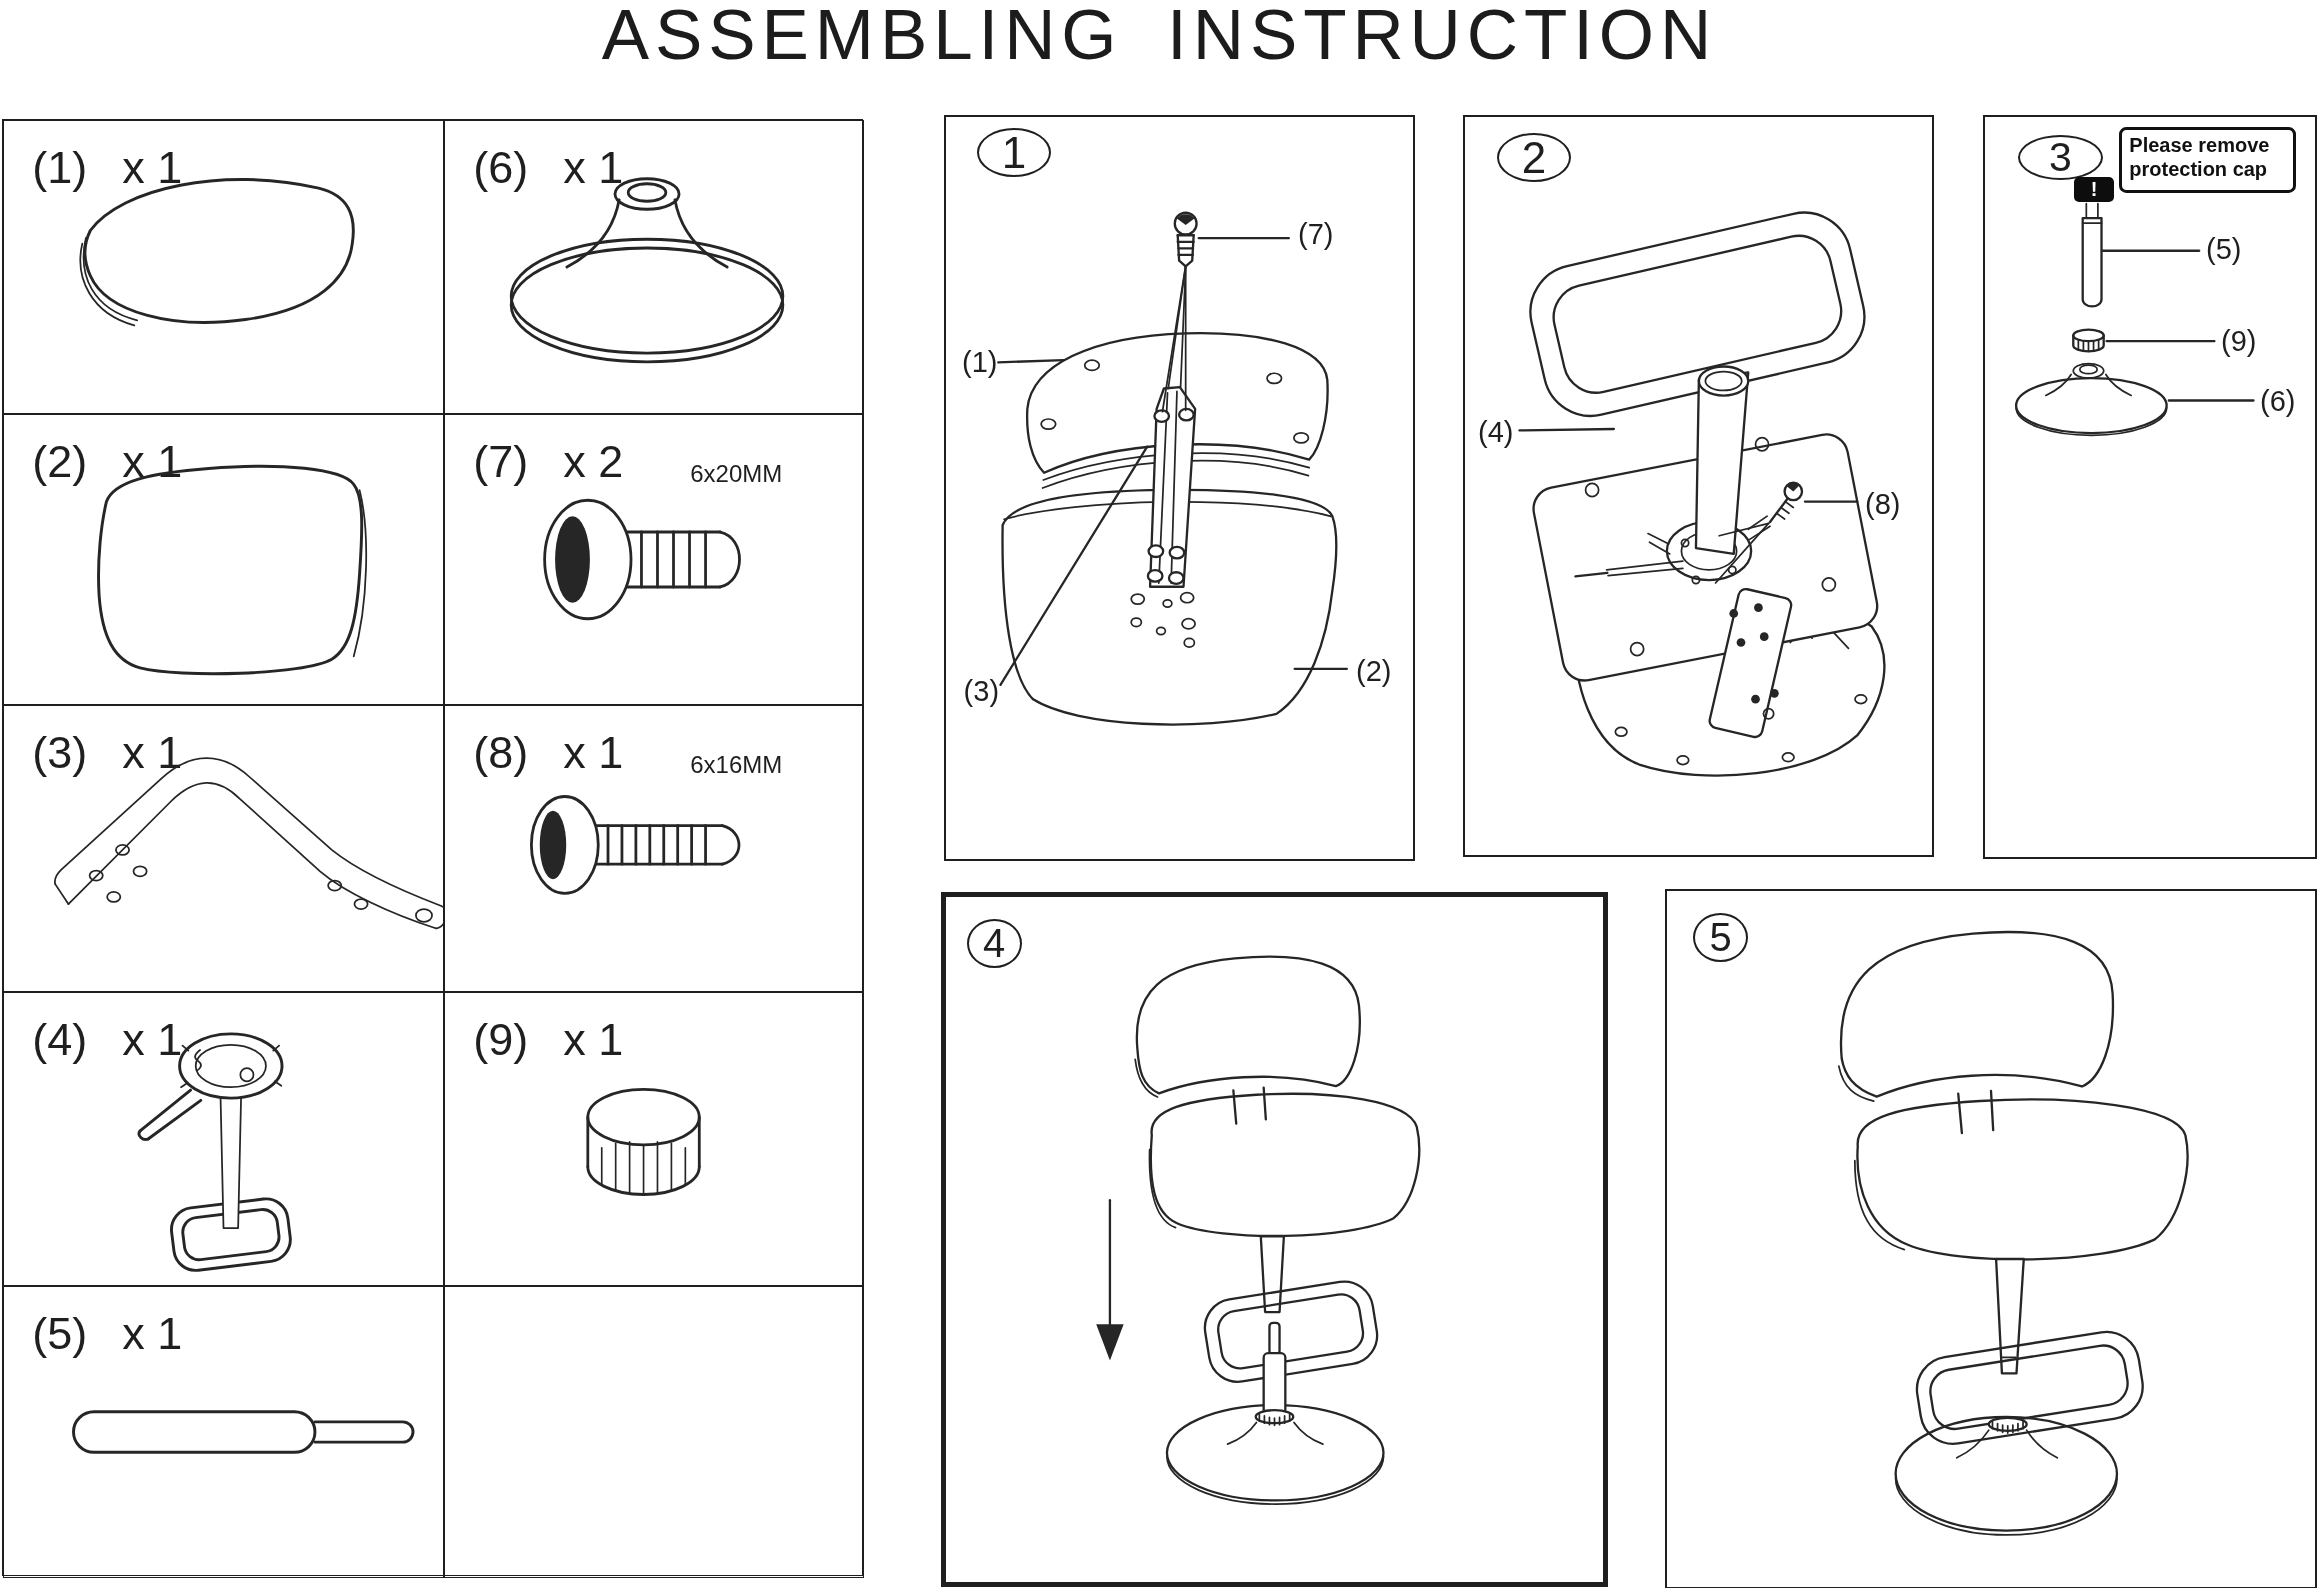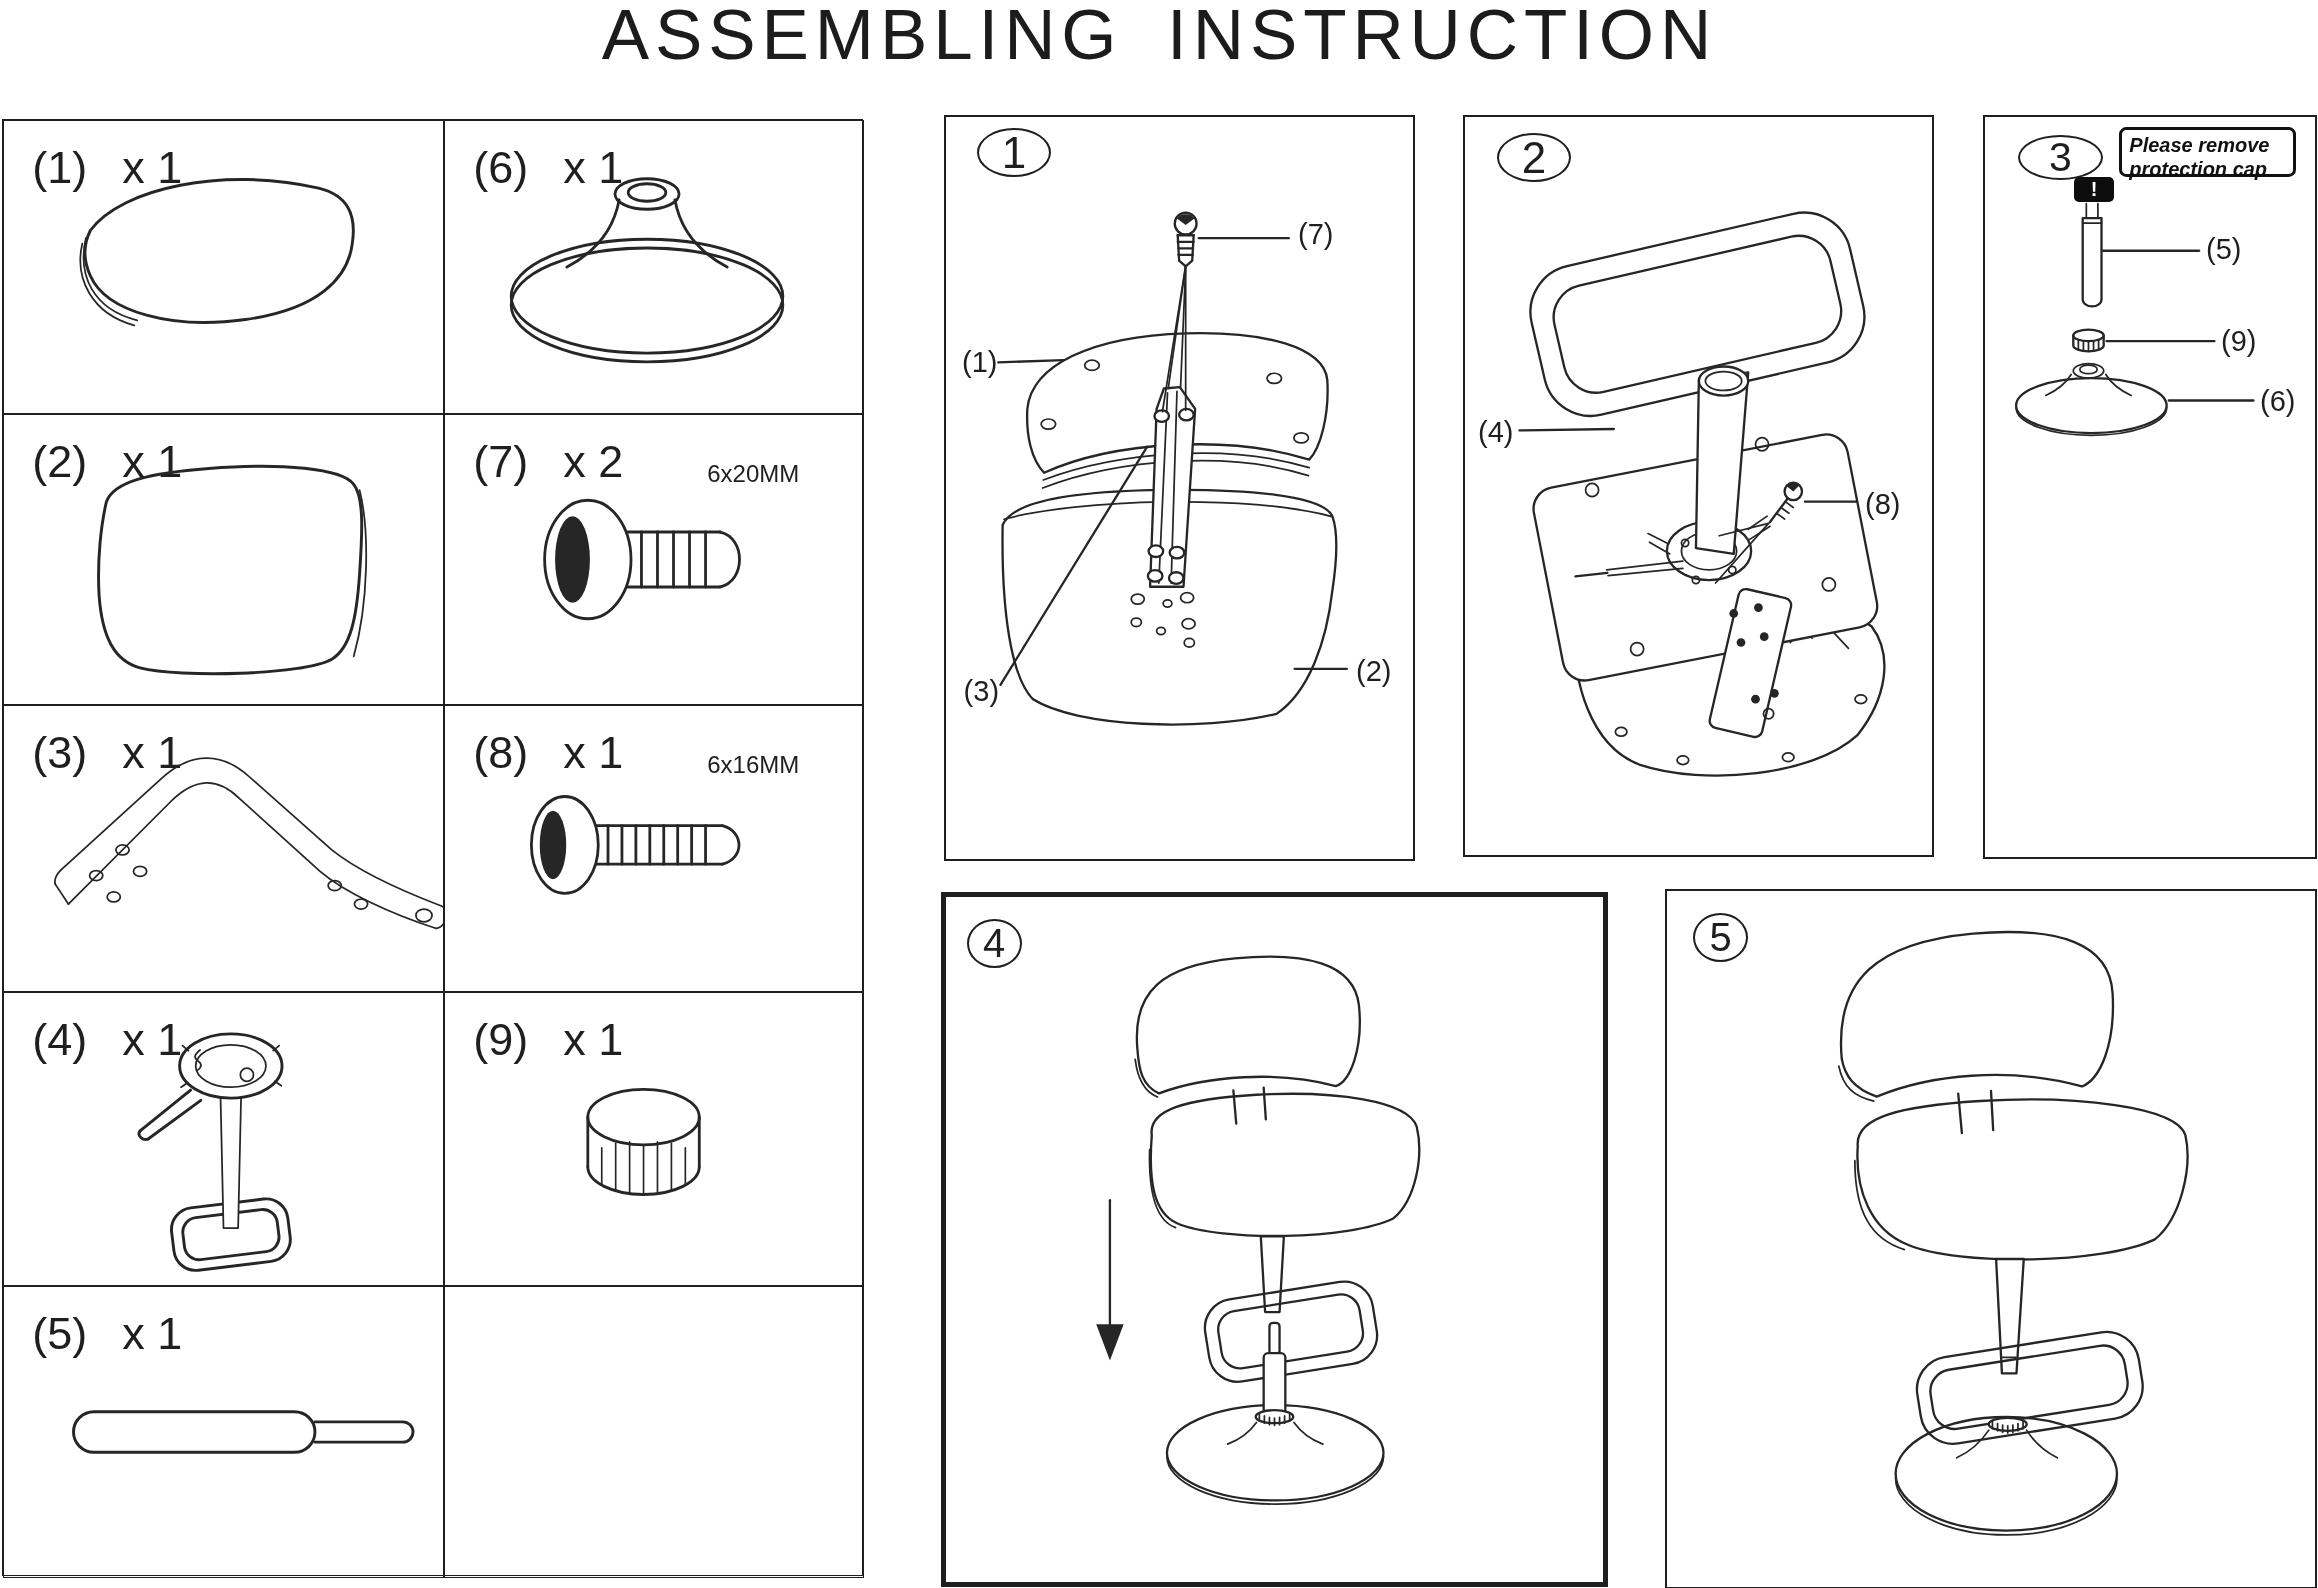--- a/index.html
+++ b/index.html
@@ -2,21 +2,21 @@
 <html style="font-size:11.7px"><head>
 <meta charset="utf-8">
 <style>
   html,body{margin:0;padding:0;background:#fff;}
   body{width:2319px;height:1589px;position:relative;font-family:"Liberation Sans",sans-serif;color:#1c1c1c;overflow:hidden;}
   .page-title{position:absolute;left:0;top:-5.9px;width:100%;text-align:center;font-size:71px;font-weight:400;letter-spacing:5.9px;word-spacing:19px;color:#1c1c1c;white-space:nowrap;}
   
   .parts-table{position:absolute;left:2.2px;top:119px;width:861px;height:1457px;display:grid;grid-template-columns:441px 420px;grid-template-rows:294px 291px 287px 294px 292px;border:1.5px solid #1f1f1f;box-sizing:border-box;}
   .cell{position:relative;border:1.5px solid #1f1f1f;box-sizing:border-box;}
   .part-head{position:absolute;left:28px;top:20.5px;font-size:45px;color:#1f1f1f;display:flex;gap:35px;white-space:nowrap;}
-  .part-size{position:absolute;font-size:24px;color:#1f1f1f;top:45px;left:262px;white-space:nowrap;}
+  .part-size{position:absolute;font-size:24px;color:#1f1f1f;top:45px;left:245px;white-space:nowrap;}
   .fillsvg{position:absolute;left:0;top:0;width:100%;height:100%;}
   
   .panel{position:absolute;border:2.9px solid #1f1f1f;box-sizing:border-box;background:#fff;}
   .panel.bold{border-width:5.9px;}
   .badge{position:absolute;border:2.9px solid #1f1f1f;border-radius:50%;display:flex;align-items:center;justify-content:center;font-size:44px;color:#1f1f1f;background:#fff;z-index:5;}
   .callout{position:absolute;font-size:29px;color:#1f1f1f;white-space:nowrap;z-index:4;}
   .notebox{position:absolute;border:3.7px solid #111;border-radius:7.3px;box-sizing:border-box;font-weight:bold;font-size:20px;line-height:1.18;padding:3.7px 7.3px;color:#111;z-index:5;background:#fff;}
   .warncap{position:absolute;background:#0d0d0d;border-radius:5.1px;display:flex;align-items:center;justify-content:center;color:#fff;font-weight:bold;font-size:20px;z-index:5;}
   
   .art path,.art line,.art ellipse,.art rect,.art circle,.art polygon,.art polyline{fill:none;stroke:#262626;stroke-width:4;stroke-linecap:round;stroke-linejoin:round;}
@@ -324,21 +324,21 @@
     <line x1="540" y1="528" x2="468" y2="528"></line>
   </svg>
   <span class="callout" style="left:13px;top:299px;">(4)</span>
   <span class="callout" style="left:400px;top:371px;">(8)</span>
 </div>
 
 <div class="panel" style="left:1983px;top:115px;width:334px;height:744px;">
   <div class="badge" style="left:33px;top:18.3px;width:81px;height:41px;font-size:41px;">
     <span>3</span>
   </div>
-  <div class="notebox" style="left:134px;top:10.3px;width:177px;height:50px;font-style:italic;">
+  <div class="notebox" style="left:134px;top:10.3px;width:177px;height:66px;">
     <div>Please remove</div>
     <div>protection cap</div>
   </div>
   <div class="warncap" style="left:89px;top:60px;width:40px;height:25px;">
     <span>!</span>
   </div>
   <svg class="fillsvg arts" viewBox="0 0 456 1015">
 
     <path class="thin" d="M140,116 L140,136 M156,116 L156,136"></path>
 

